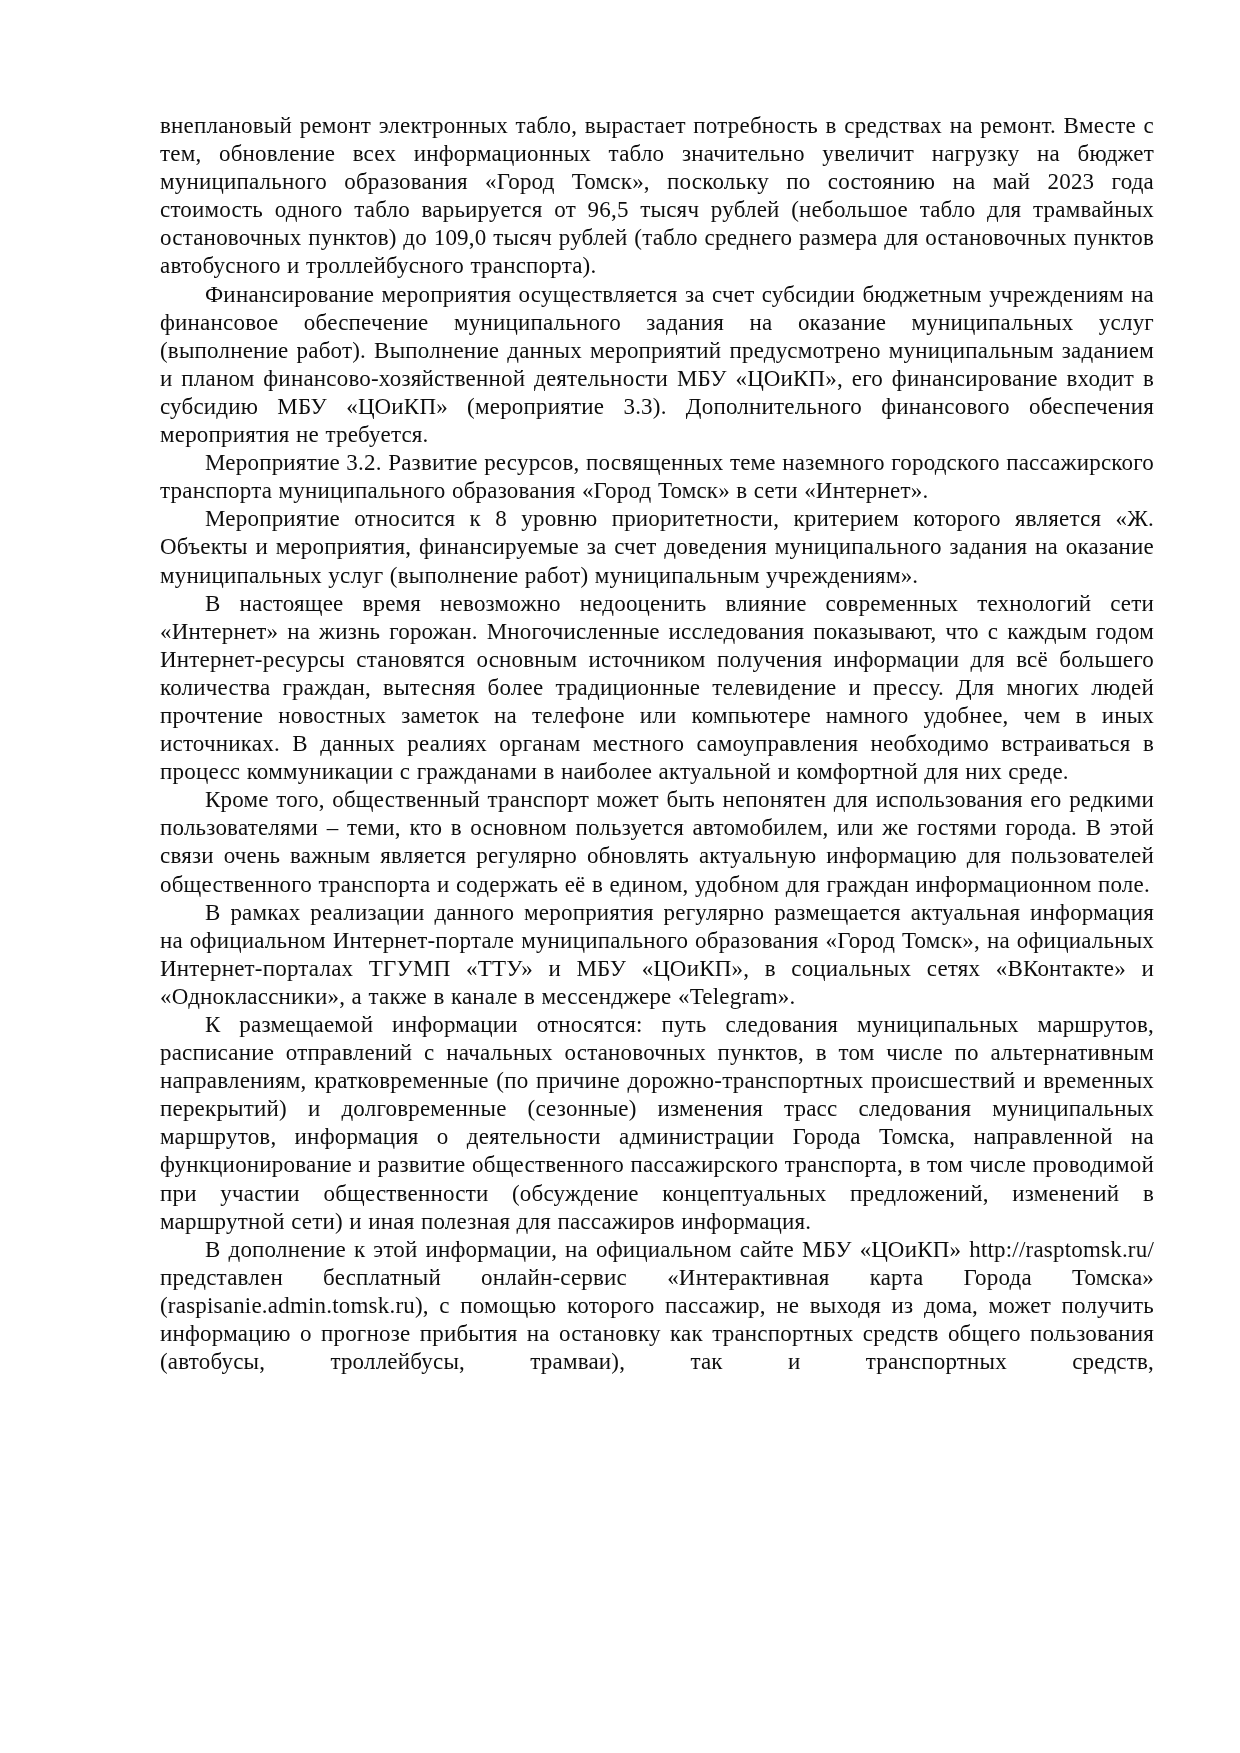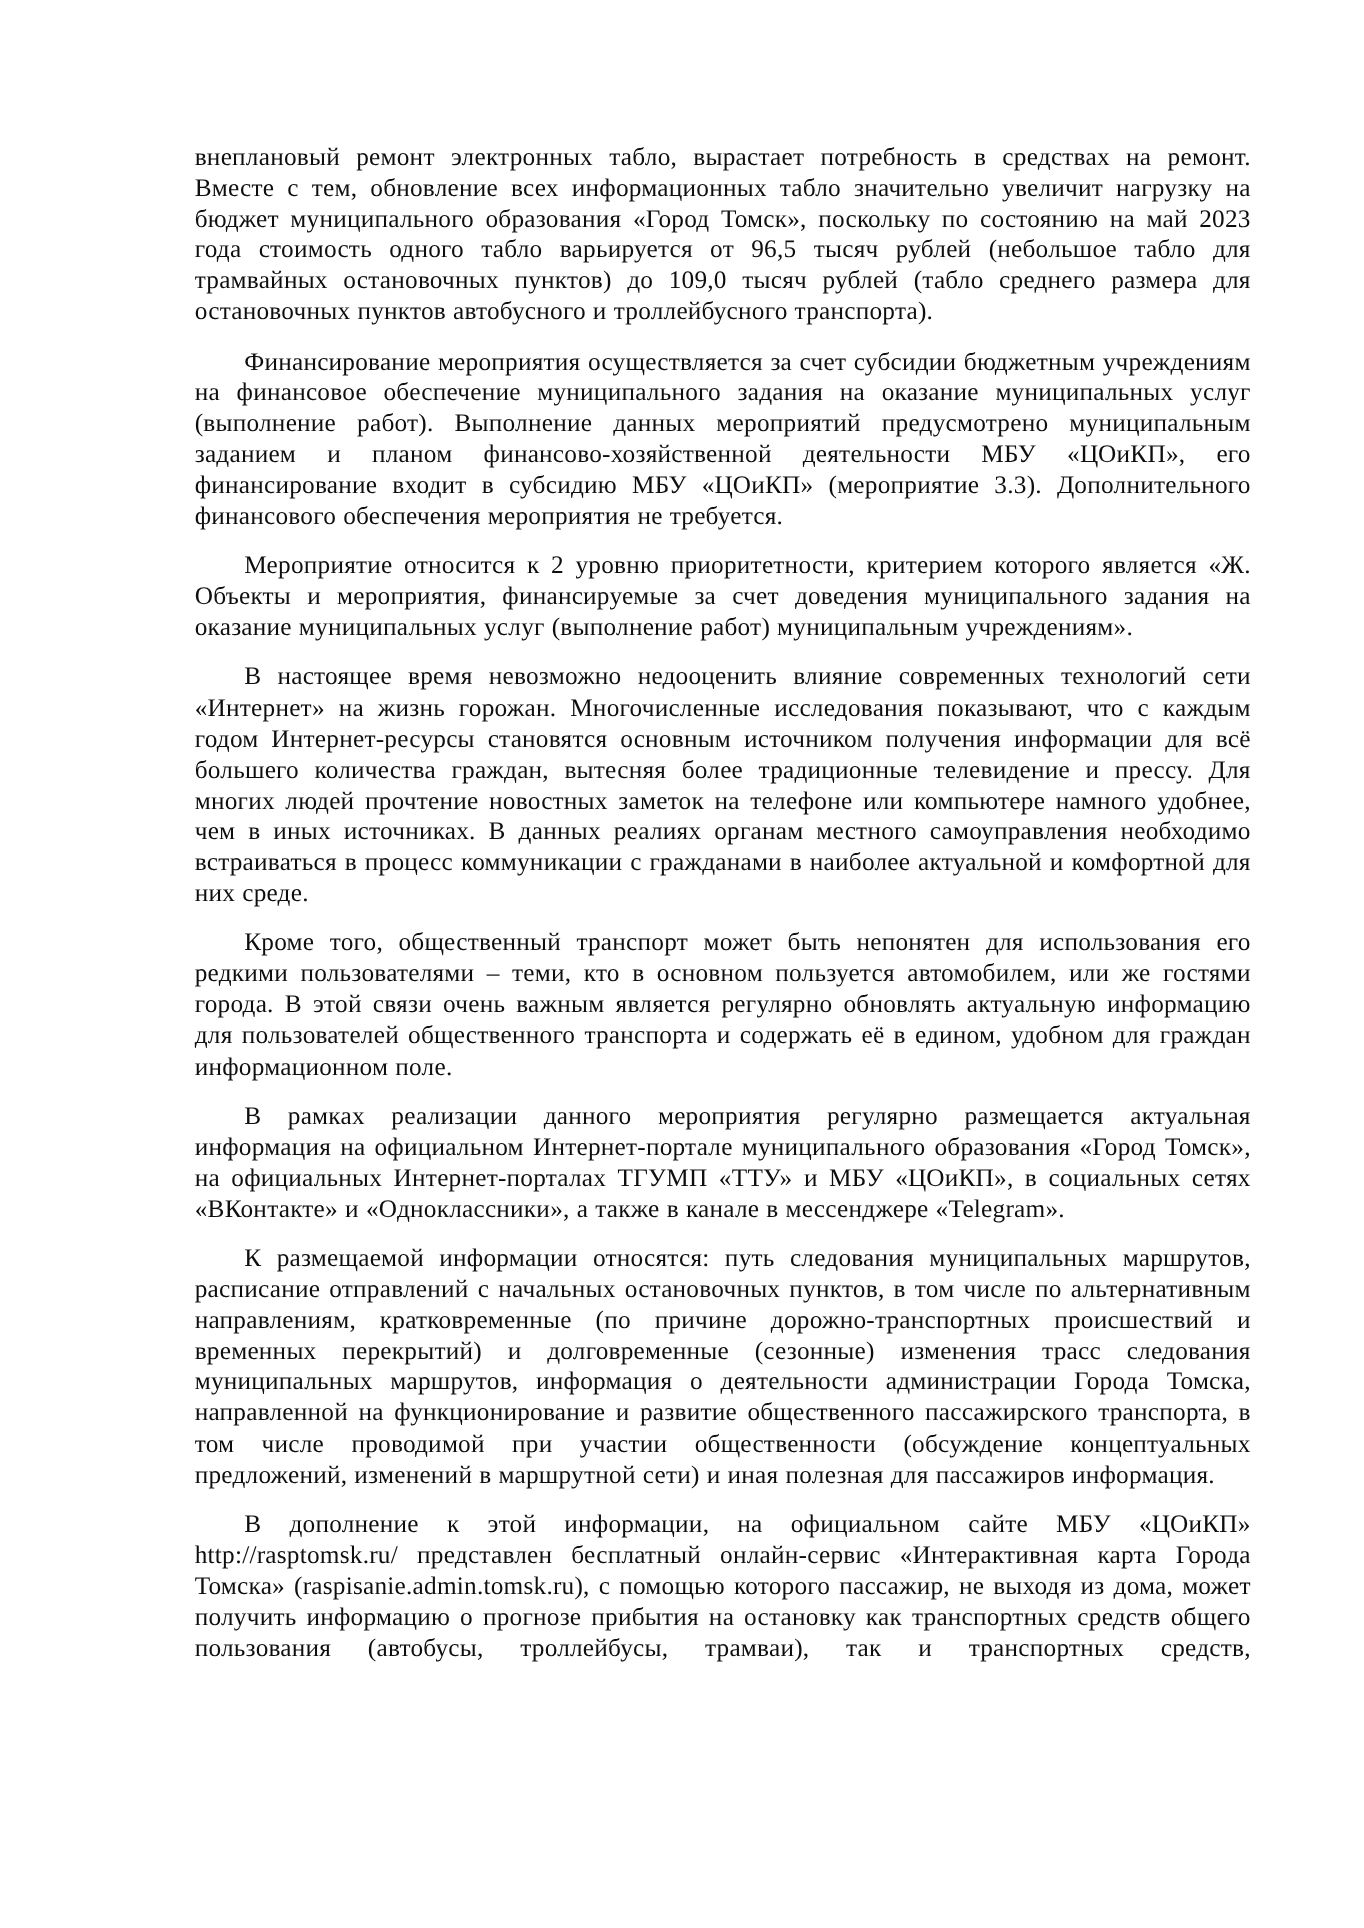--- a/index.html
+++ b/index.html
@@ -21,38 +21,39 @@
     width: 994px;
     font-family: "Liberation Serif", "DejaVu Serif", serif;
     font-size: 23px;
     line-height: 28.1px;
     letter-spacing: 0.2px;
     word-spacing: 0.5px;
     color: #0e0e0e;
     text-align: justify;
   }
   .text-block p {
-    margin: 17px;
+    margin: 0;
     padding: 0;
     text-indent: 45px;
   }
   .text-block p.no-indent {
     text-indent: 0;
   }
   .text-block p.justify-last {
     text-align-last: justify;
   }
 </style>
 </head>
 <body>
 
 <div class="page">
   <div class="text-block">
     <p class="no-indent">внеплановый ремонт электронных табло, вырастает потребность в средствах на ремонт. Вместе с тем, обновление всех информационных табло значительно увеличит нагрузку на бюджет муниципального образования «Город Томск», поскольку по состоянию на май 2023 года стоимость одного табло варьируется от 96,5 тысяч рублей (небольшое табло для трамвайных остановочных пунктов) до 109,0 тысяч рублей (табло среднего размера для остановочных пунктов автобусного и троллейбусного транспорта).</p>
     <p>Финансирование мероприятия осуществляется за счет субсидии бюджетным учреждениям на финансовое обеспечение муниципального задания на оказание муниципальных услуг (выполнение работ). Выполнение данных мероприятий предусмотрено муниципальным заданием и планом финансово-хозяйственной деятельности МБУ «ЦОиКП», его финансирование входит в субсидию МБУ «ЦОиКП» (мероприятие 3.3). Дополнительного финансового обеспечения мероприятия не требуется.</p>
-    <p>Мероприятие относится к 2 уровню приоритетности, критерием которого является «Ж. Объекты и мероприятия, финансируемые за счет доведения муниципального задания на оказание муниципальных услуг (выполнение работ) муниципальным учреждениям».</p>
+    <p>Мероприятие 3.2. Развитие ресурсов, посвященных теме наземного городского пассажирского транспорта муниципального образования «Город Томск» в сети «Интернет».</p>
+    <p>Мероприятие относится к 8 уровню приоритетности, критерием которого является «Ж. Объекты и мероприятия, финансируемые за счет доведения муниципального задания на оказание муниципальных услуг (выполнение работ) муниципальным учреждениям».</p>
     <p>В настоящее время невозможно недооценить влияние современных технологий сети «Интернет» на жизнь горожан. Многочисленные исследования показывают, что с каждым годом Интернет-ресурсы становятся основным источником получения информации для всё большего количества граждан, вытесняя более традиционные телевидение и прессу. Для многих людей прочтение новостных заметок на телефоне или компьютере намного удобнее, чем в иных источниках. В данных реалиях органам местного самоуправления необходимо встраиваться в процесс коммуникации с гражданами в наиболее актуальной и комфортной для них среде.</p>
     <p>Кроме того, общественный транспорт может быть непонятен для использования его редкими пользователями – теми, кто в основном пользуется автомобилем, или же гостями города. В этой связи очень важным является регулярно обновлять актуальную информацию для пользователей общественного транспорта и содержать её в едином, удобном для граждан информационном поле.</p>
     <p>В рамках реализации данного мероприятия регулярно размещается актуальная информация на официальном Интернет-портале муниципального образования «Город Томск», на официальных Интернет-порталах ТГУМП «ТТУ» и МБУ «ЦОиКП», в социальных сетях «ВКонтакте» и «Одноклассники», а также в канале в мессенджере «Telegram».</p>
     <p>К размещаемой информации относятся: путь следования муниципальных маршрутов, расписание отправлений с начальных остановочных пунктов, в том числе по альтернативным направлениям, кратковременные (по причине дорожно-транспортных происшествий и временных перекрытий) и долговременные (сезонные) изменения трасс следования муниципальных маршрутов, информация о деятельности администрации Города Томска, направленной на функционирование и развитие общественного пассажирского транспорта, в том числе проводимой при участии общественности (обсуждение концептуальных предложений, изменений в маршрутной сети) и иная полезная для пассажиров информация.</p>
     <p class="justify-last">В дополнение к этой информации, на официальном сайте МБУ «ЦОиКП» http://rasptomsk.ru/ представлен бесплатный онлайн-сервис «Интерактивная карта Города Томска» (raspisanie.admin.tomsk.ru), с помощью которого пассажир, не выходя из дома, может получить информацию о прогнозе прибытия на остановку как транспортных средств общего пользования (автобусы, троллейбусы, трамваи), так и транспортных средств,</p>
   </div>
 </div>
 
 </body></html>

